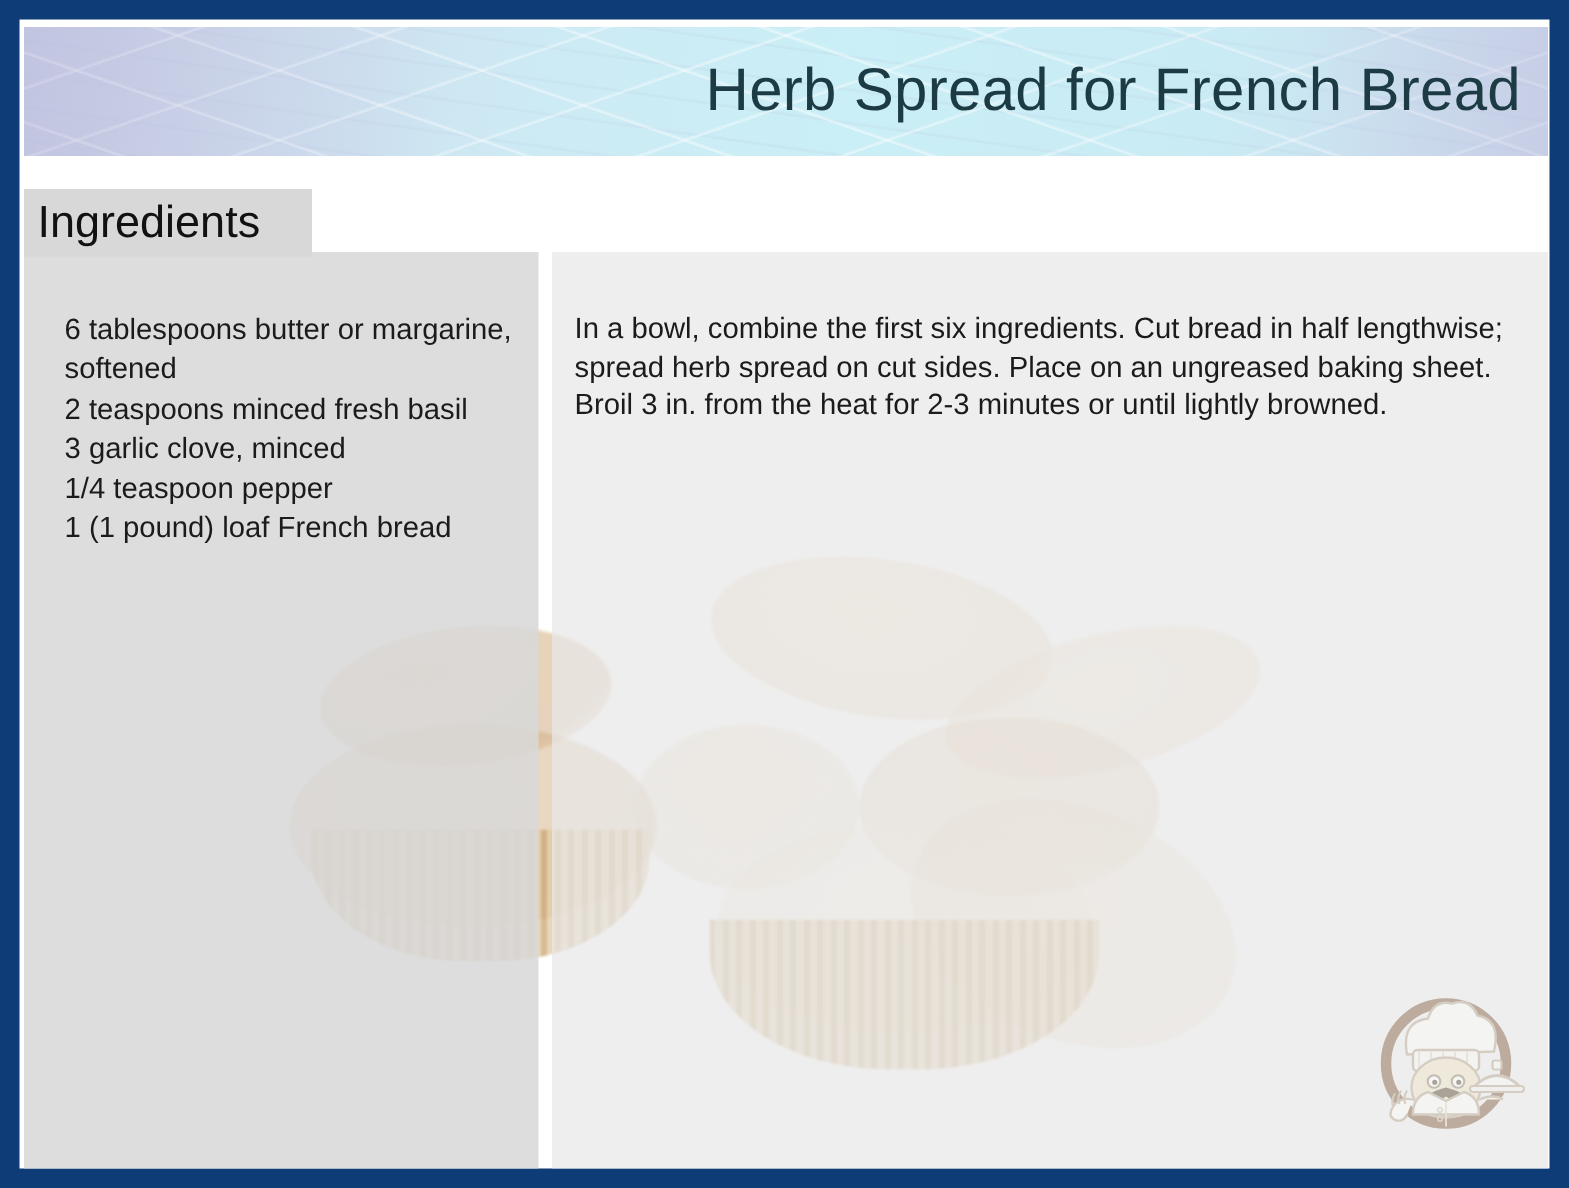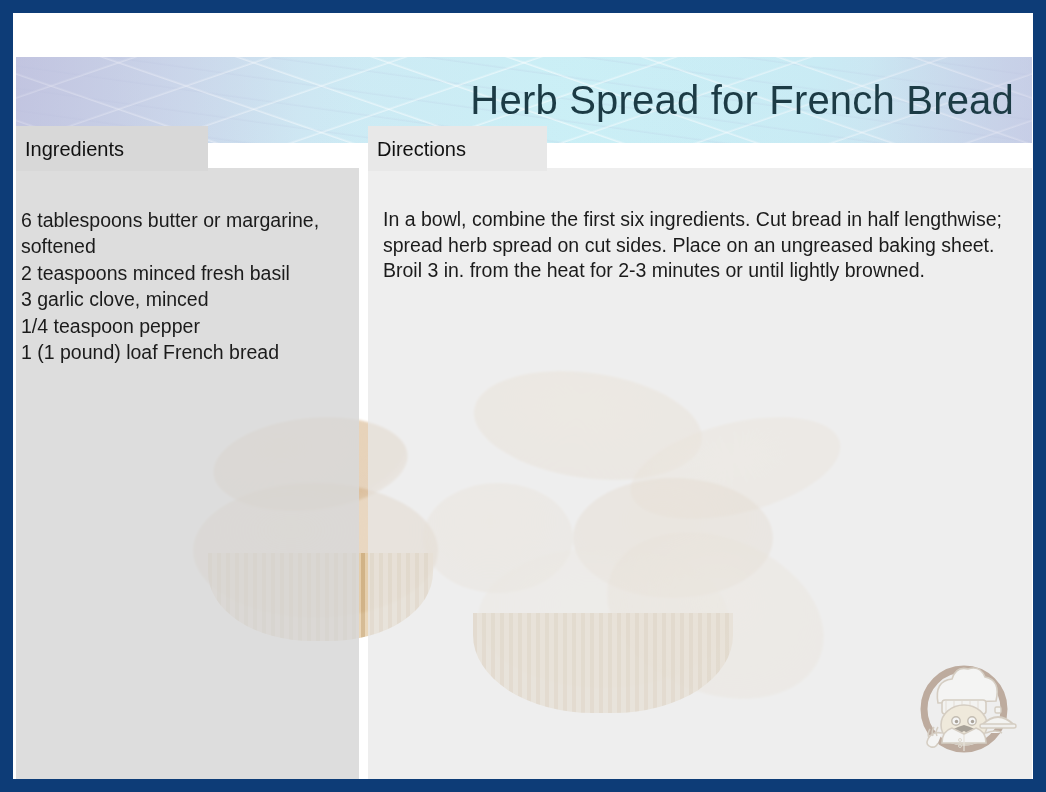--- a/index.html
+++ b/index.html
@@ -31,21 +31,20 @@
     background:
       linear-gradient(100deg,
         rgba(198,200,226,0.95) 0%,
         rgba(205,214,234,0.85) 16%,
         rgba(203,233,243,0.7) 34%,
         rgba(201,240,246,0.6) 55%,
         rgba(198,238,245,0.65) 78%,
         rgba(206,213,233,0.9) 100%),
       #cdeef6;
     overflow: hidden;
-    margin-top: 39px;
   }
   .banner-weave {
     position: absolute;
     inset: 0;
     background-image:
       repeating-linear-gradient(19deg,
         rgba(255,255,255,0.0) 0px,
         rgba(255,255,255,0.0) 20px,
         rgba(255,255,255,0.55) 21px,
         rgba(255,255,255,0.0) 23px,
@@ -146,31 +145,31 @@
     background: #d8d8d8;
   }
   .tab-directions {
     left: 355px;
     top: 113px;
     width: 179px;
     height: 45px;
     background: #e8e8e8;
   }
   .tab-label {
-    font-size: 20px;
+    font-size: 30px;
     color: #111111;
     line-height: 1;
   }
 
   .panel-body {
     position: absolute;
     color: #1b1b1b;
   }
   .ing-body {
-    left: 8px;
+    left: 30px;
     top: 194px;
     width: 332px;
     font-size: 19.5px;
     line-height: 26.4px;
   }
   .dir-body {
     left: 370px;
     top: 194px;
     width: 645px;
     font-size: 19.5px;
@@ -218,23 +217,20 @@
   </div>
   <div class="panel-body ing-body">
     <div class="ing-line">6 tablespoons butter or margarine, softened</div>
     <div class="ing-line">2 teaspoons minced fresh basil</div>
     <div class="ing-line">3 garlic clove, minced</div>
     <div class="ing-line">1/4 teaspoon pepper</div>
     <div class="ing-line">1 (1 pound) loaf French bread</div>
   </div>
 
   <div class="panel panel-directions"></div>
-  <div class="tab tab-directions">
-    <span class="tab-label">Directions</span>
-  </div>
   <div class="panel-body dir-body">In a bowl, combine the first six ingredients. Cut bread in half lengthwise; spread herb spread on cut sides. Place on an ungreased baking sheet. Broil 3 in. from the heat for 2-3 minutes or until lightly browned.</div>
 
   <svg class="chef-logo" viewBox="0 0 112 112">
     <circle cx="56" cy="64" r="40" fill="none" stroke="#7a5132" stroke-width="7"></circle>
     <path d="M30 58 q-4 -22 14 -24 q4 -13 16 -10 q12 -4 17 8 q16 3 11 24 z" fill="#fdfdfb" stroke="#b3a288" stroke-width="1.6"></path>
     <rect x="34" y="55" width="44" height="14" rx="3" fill="#fbfaf6" stroke="#b3a288" stroke-width="1.6"></rect>
     <path d="M38 56 v12 M46 56 v12 M54 56 v12 M62 56 v12 M70 56 v12" stroke="#ddd3c0" stroke-width="1.2"></path>
     <ellipse cx="56" cy="80" rx="23" ry="20" fill="#f2e4c2" stroke="#b3a288" stroke-width="1.6"></ellipse>
     <circle cx="48" cy="76" r="4.2" fill="#ffffff" stroke="#8a7a60" stroke-width="1.4"></circle>
     <circle cx="64" cy="76" r="4.2" fill="#ffffff" stroke="#8a7a60" stroke-width="1.4"></circle>

